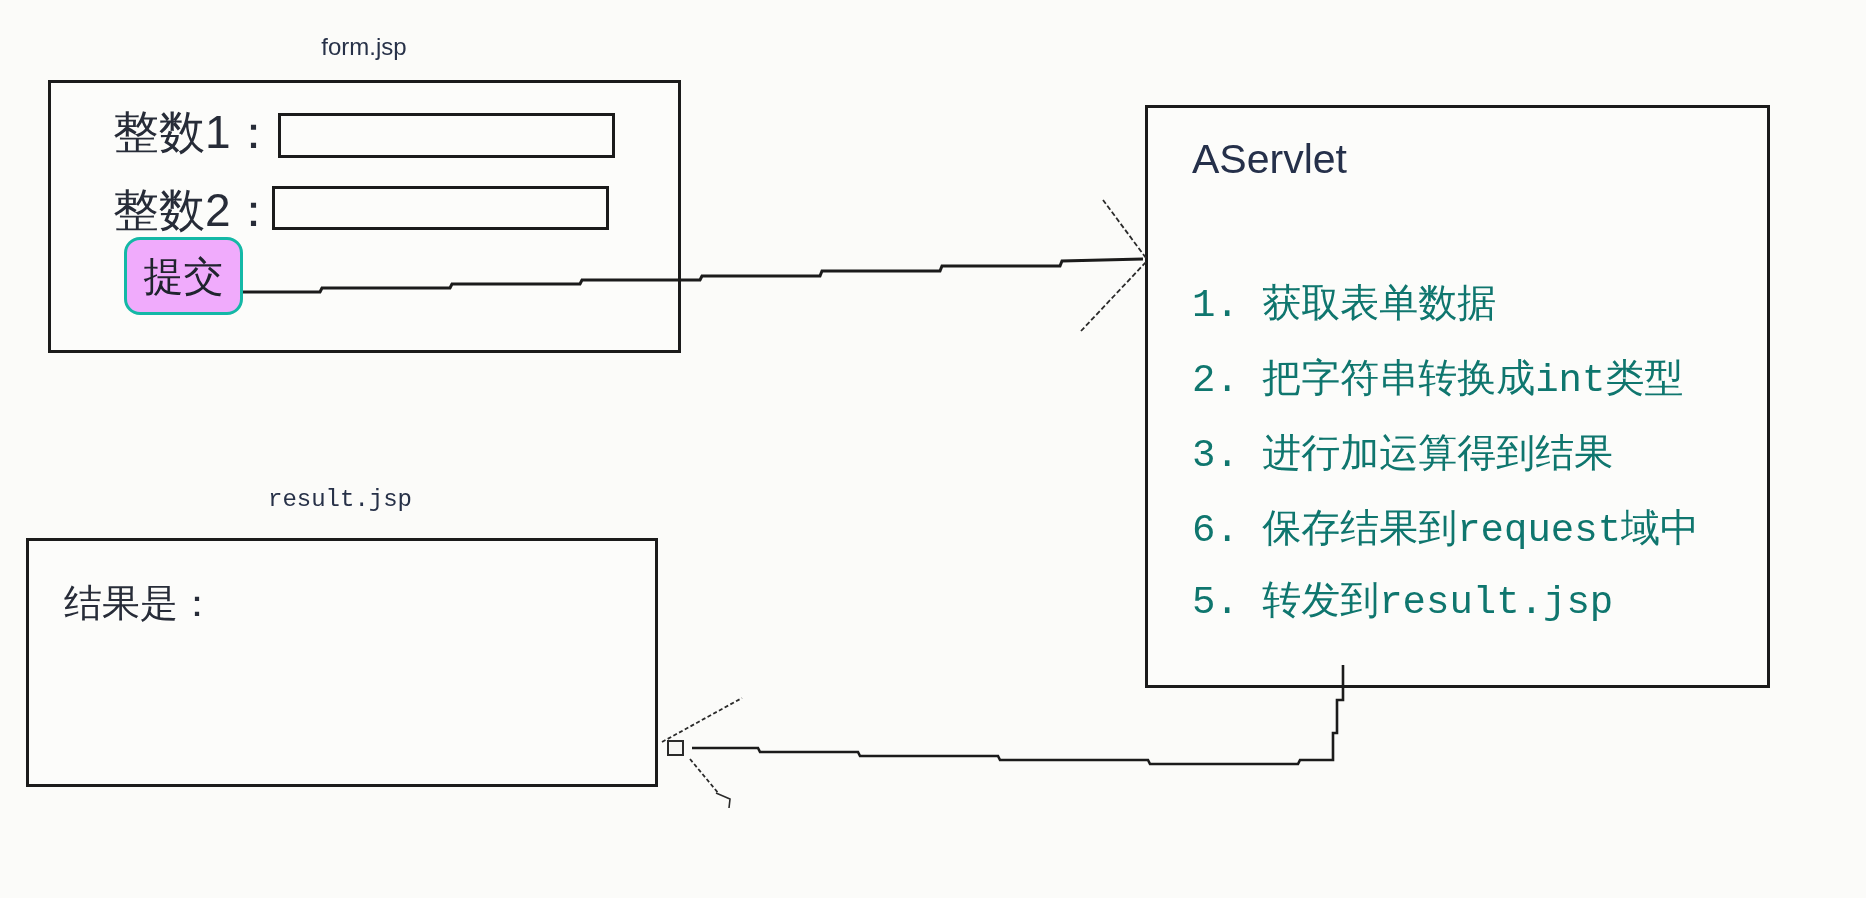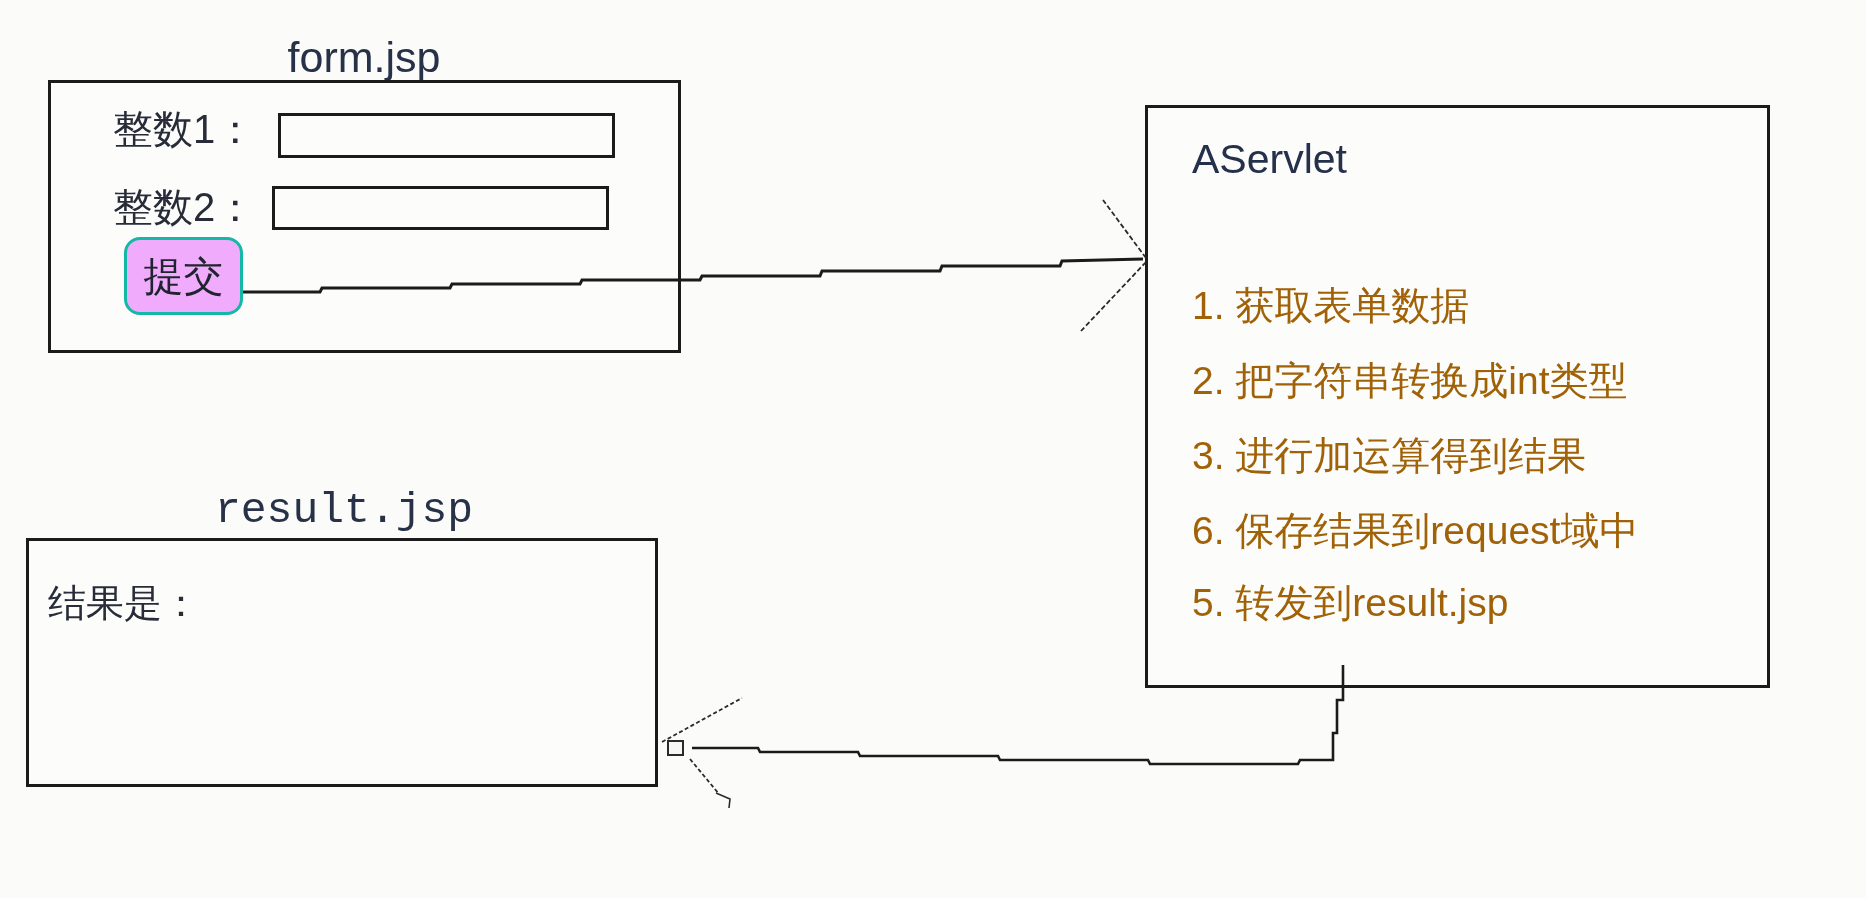--- a/index.html
+++ b/index.html
@@ -13,27 +13,27 @@
   }
   .diagram-box{
     position:absolute;
     background:#fcfcfa;
     border:3px solid #1b1b1b;
     box-sizing:border-box;
   }
   .box-title{
     position:absolute;
     text-align:center;
-    font-size:43px;
+    font-size:24px;
     color:#273148;
     white-space:nowrap;
   }
   .field-label{
     position:absolute;
-    font-size:40px;
+    font-size:46px;
     color:#272c38;
     white-space:nowrap;
   }
   .text-input{
     position:absolute;
     background:#fcfcfa;
     border:3px solid #1b1b1b;
     box-sizing:border-box;
     font-size:30px;
     padding:0 8px;
@@ -57,24 +57,25 @@
   .servlet-title{
     position:absolute;
     font-size:41px;
     color:#25304a;
     white-space:nowrap;
   }
   .step{
     position:absolute;
     left:1192px;
     font-size:39px;
-    color:#a16207;
+    color:#0f766e;
     white-space:nowrap;
     line-height:46px;
     height:46px;
+    font-family:Liberation Mono, monospace;
   }
   .result-text{
     position:absolute;
     font-size:38px;
     color:#272c38;
     white-space:nowrap;
   }
   svg.overlay{
     position:absolute;left:0;top:0;
     width:1866px;height:898px;
@@ -103,21 +104,21 @@
 <div class="step" style="top:283px;">1. 获取表单数据</div>
 <div class="step" style="top:358px;">2. 把字符串转换成int类型</div>
 <div class="step" style="top:433px;">3. 进行加运算得到结果</div>
 <div class="step" style="top:508px;">6. 保存结果到request域中</div>
 <div class="step" style="top:580px;">5. 转发到result.jsp</div>
 
 <div class="box-title" style="left:215px;top:486px;width:250px;font-family:Liberation Mono, monospace;">result.jsp</div>
 
 <div class="diagram-box" style="left:26px;top:538px;width:632px;height:249px;"></div>
 
-<div class="result-text" style="left:48px;top:578px;">结果是：</div>
+<div class="result-text" style="left:64px;top:578px;">结果是：</div>
 
 <svg class="overlay" viewBox="0 0 1866 898">
 
   <g>
     <polyline points="243,292 320,292 322,288 450,288 452,284 580,284 582,280 700,280 702,276 820,276 822,271 940,271 942,266 1060,266 1062,261 1143,259" fill="none" stroke="#1b1b1b" stroke-width="3"></polyline>
     <line x1="1146" y1="258" x2="1103" y2="200" stroke="#2a2a2a" stroke-width="1.8" stroke-dasharray="5,2.5"></line>
     <line x1="1146" y1="262" x2="1081" y2="331" stroke="#2a2a2a" stroke-width="1.8" stroke-dasharray="5,2.5"></line>
   </g>
 
   <g>

